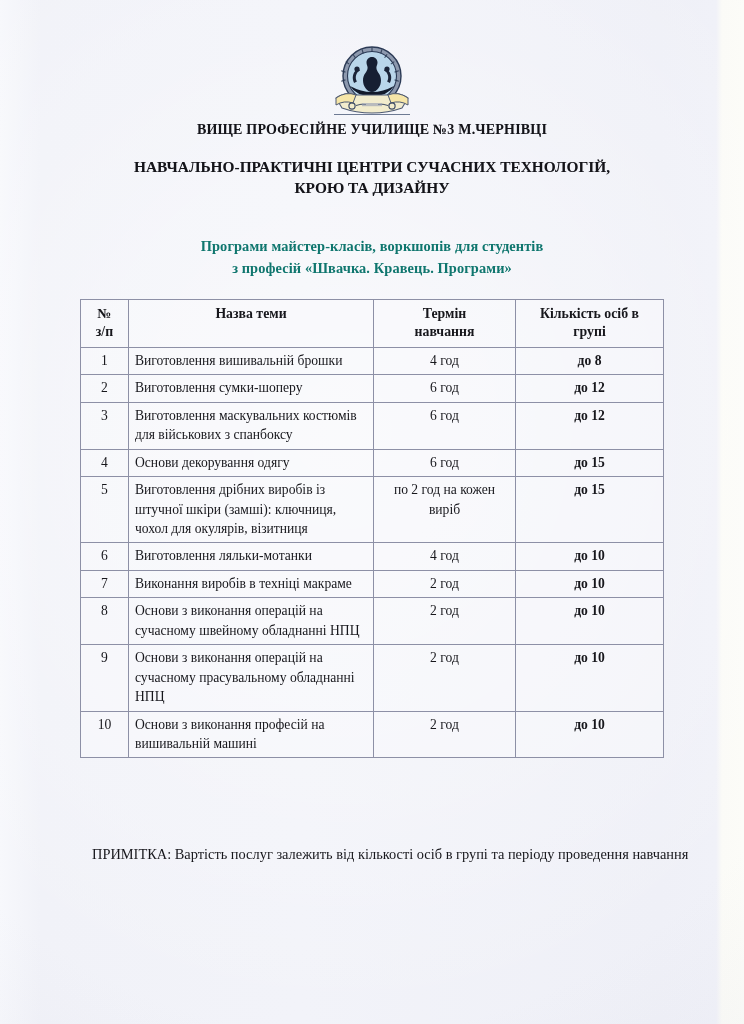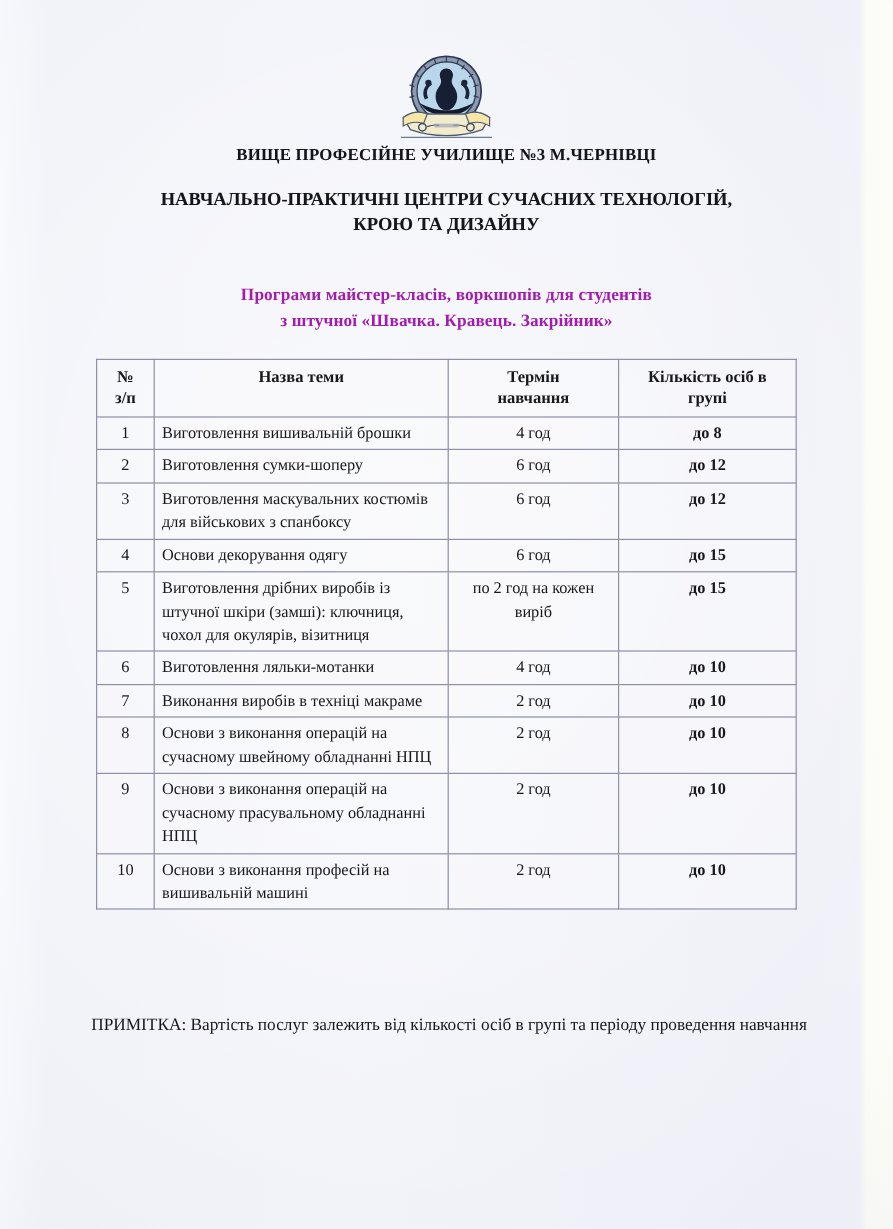--- a/index.html
+++ b/index.html
@@ -144,21 +144,21 @@
   .col-count { width: 148px; }
 
   td.c-no    { text-align: center; }
   td.c-name  { text-align: left; }
   td.c-term  { text-align: center; }
   td.c-count { text-align: center; font-weight: bold; }
 
   
   .note {
     position: absolute;
-    left: 76px;
+    left: 92px;
     top: 843px;
     width: 600px;
     font-size: 14.4px;
     line-height: 1.55;
     color: #17171c;
   }
 </style>
 </head>
 <body>
 
@@ -215,23 +215,23 @@
   </div>
 
   <div class="title-block">
     <div class="org-title">ВИЩЕ ПРОФЕСІЙНЕ УЧИЛИЩЕ №3 М.ЧЕРНІВЦІ</div>
     <div class="org-sub">
       <span>НАВЧАЛЬНО-ПРАКТИЧНІ ЦЕНТРИ СУЧАСНИХ ТЕХНОЛОГІЙ,</span><br>
       <span>КРОЮ ТА ДИЗАЙНУ</span>
     </div>
   </div>
 
-  <div class="program-block" style="color: #a21caf;">
+  <div class="program-block" style="color: #0f766e;">
     <div class="program-line">Програми майстер-класів, воркшопів для студентів</div>
-    <div class="program-line">з штучної  «Швачка. Кравець. Закрійник»</div>
+    <div class="program-line">з професій  «Швачка. Кравець. Програми»</div>
   </div>
 
   <div class="tbl-wrap">
     <table class="prog">
       <colgroup>
         <col class="col-no">
         <col class="col-name">
         <col class="col-term">
         <col class="col-count">
       </colgroup>

